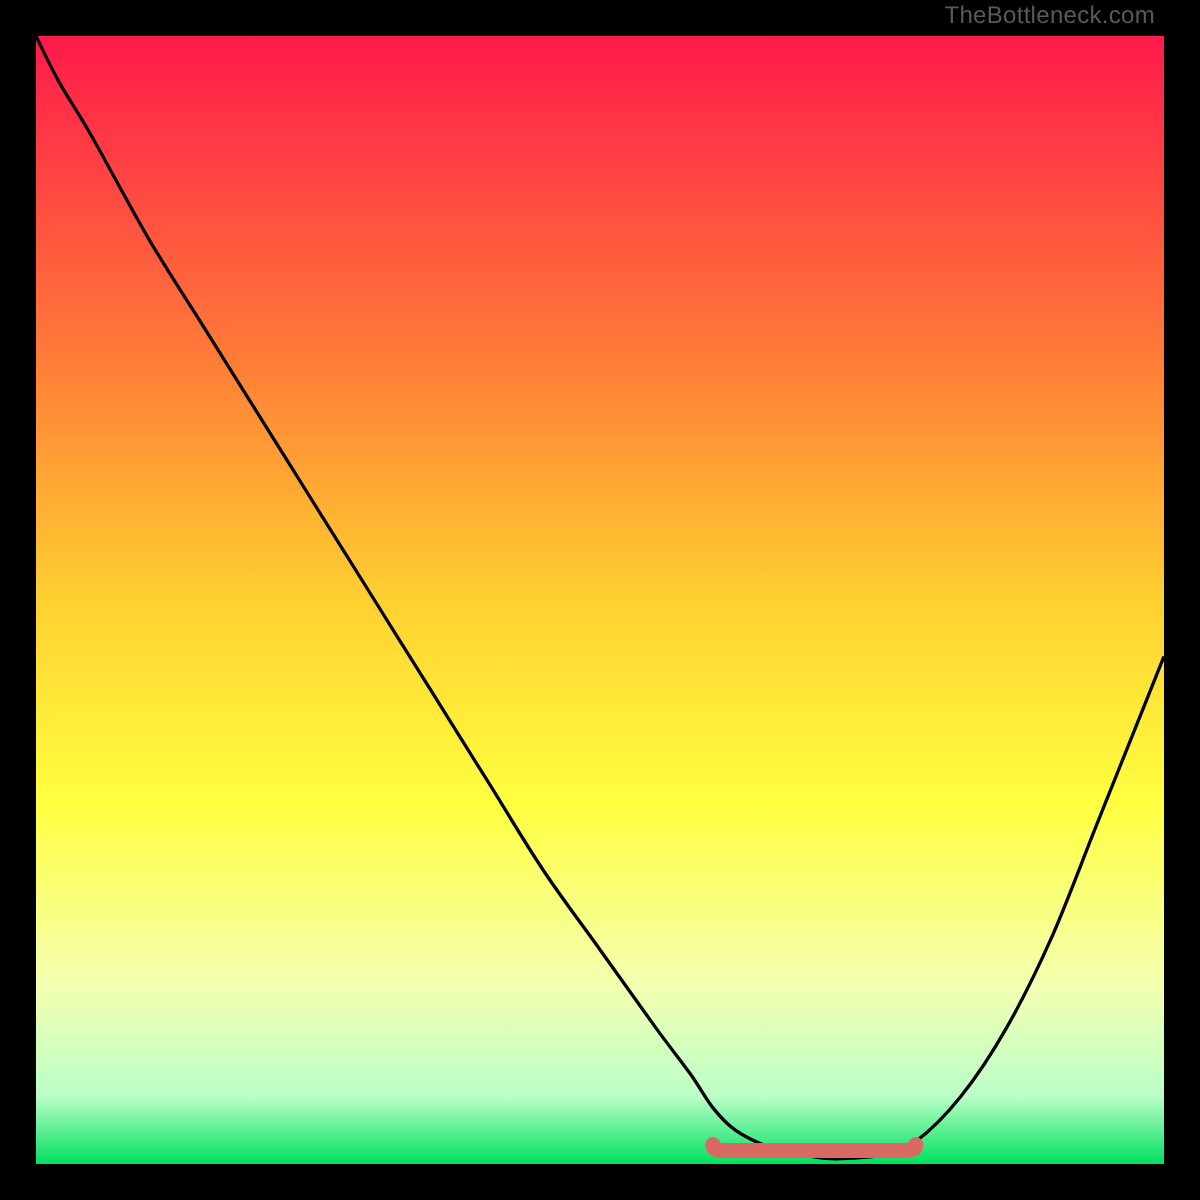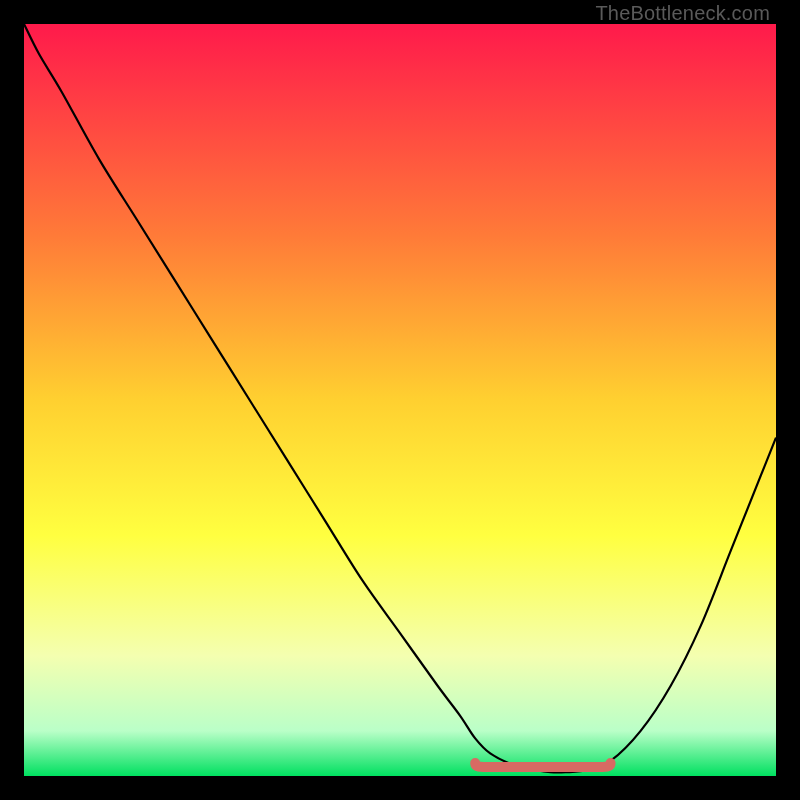--- a/index.html
+++ b/index.html
@@ -24,21 +24,21 @@
     left: 0;
     top: 0;
     width: 752px;
     height: 752px;
   }
   .watermark {
     position: absolute;
     top: 2px;
     right: 30px;
     color: #5a5a5a;
-    font-size: 20px;
+    font-size: 16px;
     font-weight: 500;
     letter-spacing: 0.2px;
   }
 </style>
 </head>
 <body>
 
 <div class="frame">
   <svg class="plot" viewBox="0 0 752 752">
     <defs>

